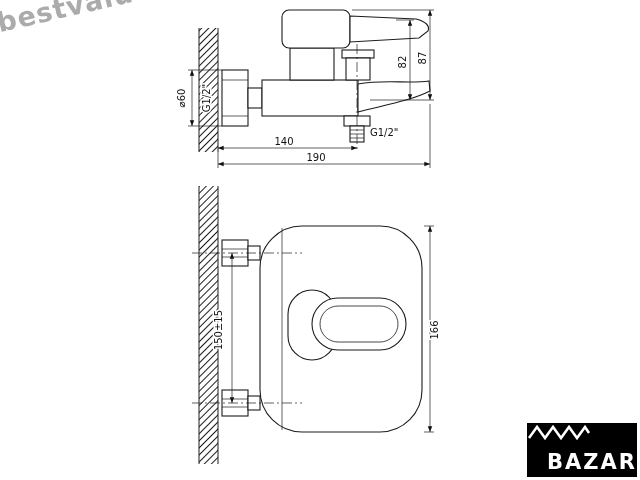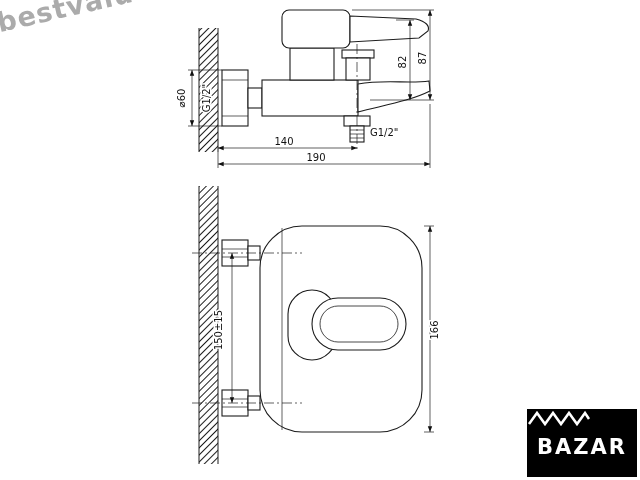--- a/index.html
+++ b/index.html
@@ -1,23 +1,23 @@
 <!DOCTYPE html>
 <html><head>
 <meta charset="utf-8">
 <style>
   html,body{margin:0;padding:0;background:#fff;}
   .page{position:relative;width:640px;height:480px;background:#fff;overflow:hidden;
         font-family:"DejaVu Sans",sans-serif;}
   .watermark{position:absolute;top:8px;left:-6px;transform:rotate(-13deg);
         transform-origin:left top;font-size:27px;font-weight:bold;color:#ababab;
         letter-spacing:1px;white-space:nowrap;user-select:none;}
-  .logo{position:absolute;right:3px;bottom:3px;width:110px;height:68px;background:#000;
-        color:#fff;display:flex;flex-direction:column;align-items:center;
-        justify-content:flex-end;padding-bottom:19px;box-sizing:border-box;}
+  .logo{position:absolute;right:3px;bottom:3px;width:110px;height:54px;background:#000;
+        color:#fff;display:flex;flex-direction:column;align-items:flex-end;
+        justify-content:flex-end;padding-bottom:4px;box-sizing:border-box;}
   .logo-text{font-size:21px;font-weight:bold;letter-spacing:2px;line-height:1;
         font-family:"DejaVu Sans",sans-serif;}
   svg{position:absolute;top:0;left:0;}
   svg line{stroke:#1c1c1c;stroke-width:1;}
   .part{fill:#fff;stroke:#1c1c1c;stroke-width:1.1;}
   .thin{stroke-width:0.7;}
   .center{stroke-dasharray:10 3 2 3;stroke-width:0.7;}
   text{font-size:10px;fill:#111;font-family:"DejaVu Sans",sans-serif;}
   .halo{stroke:#fff;stroke-width:3px;paint-order:stroke;}
 </style>

